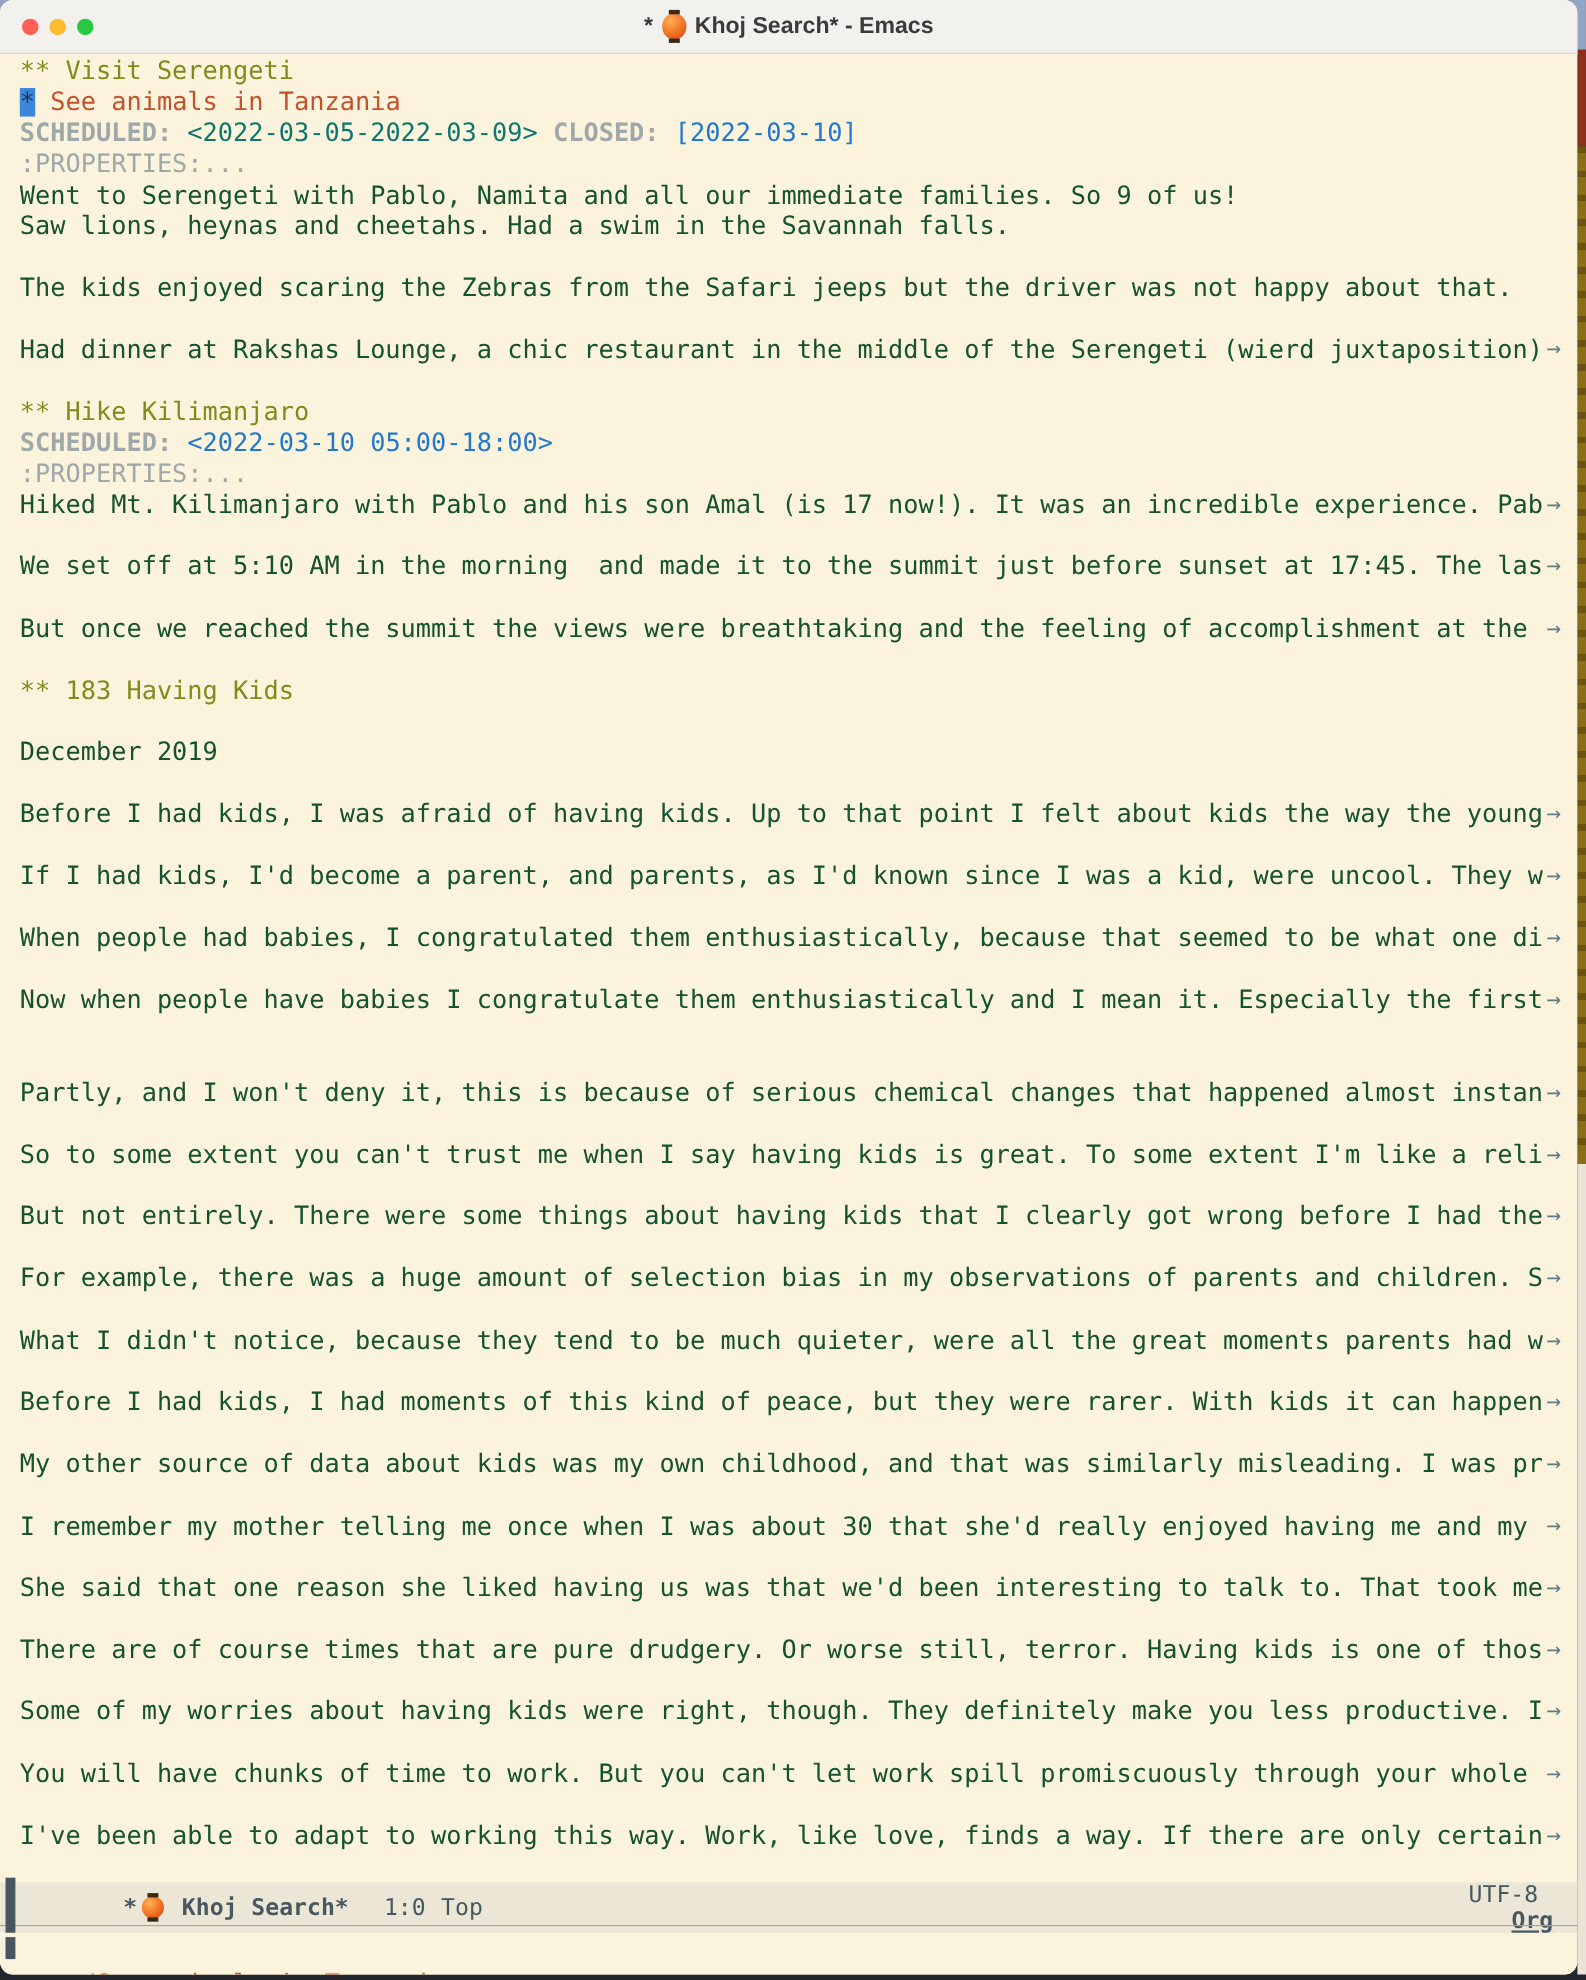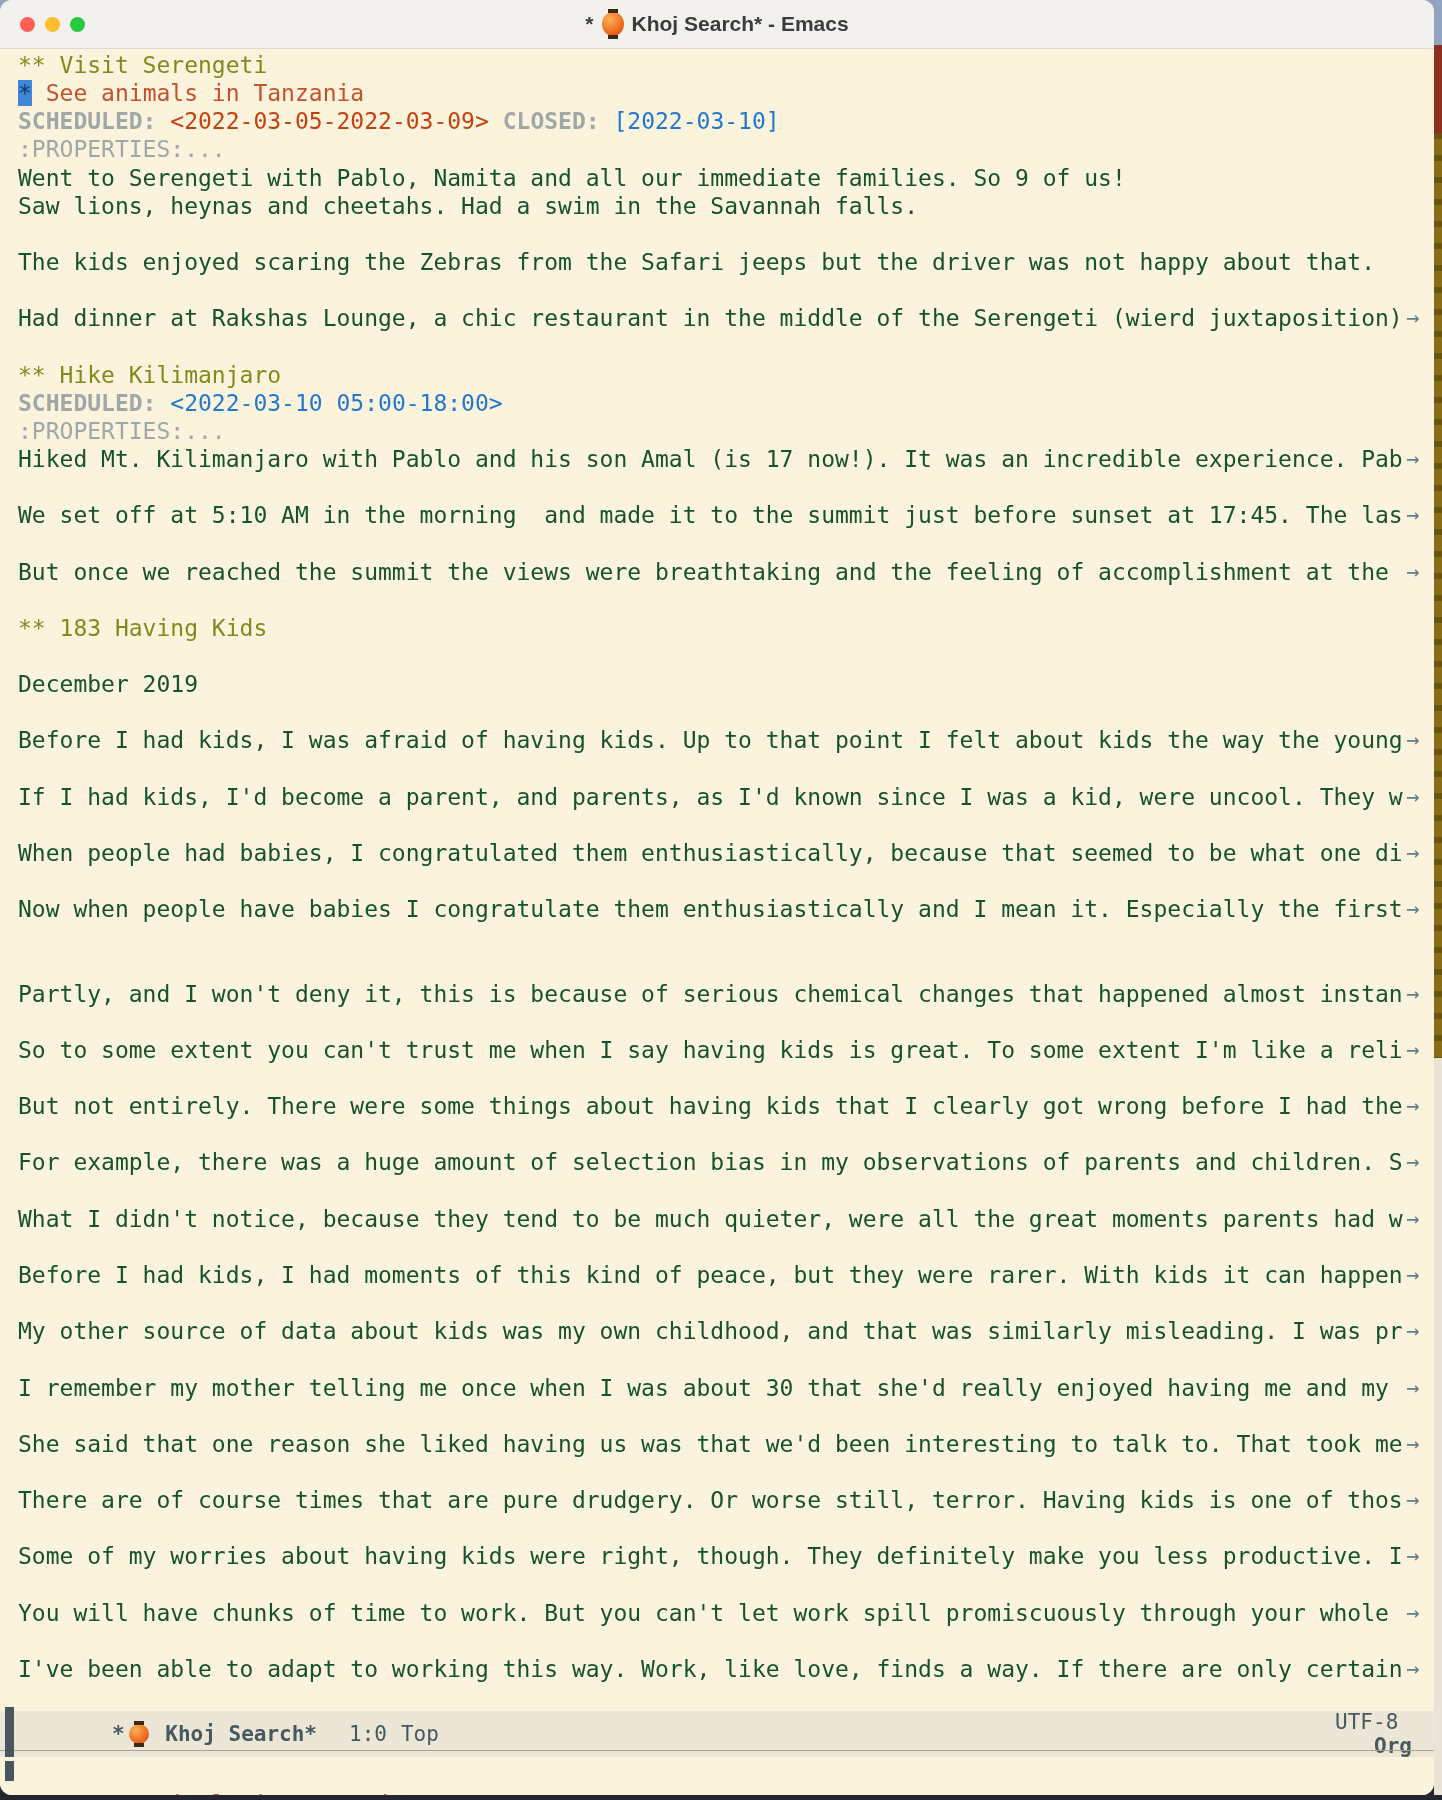--- a/index.html
+++ b/index.html
@@ -47,37 +47,37 @@
     flex:0 0 1662px;height:1662px;overflow:hidden;
     padding:2px 0 0 18px;box-sizing:border-box;
     font-size:23px;line-height:28.15px;
   }
   .line{position:relative;height:28.15px;white-space:pre;}
   .f-cursor{background:#3E86D8;color:#16375C;}
   .f-heading1{color:#C3512C;}
   .f-heading2{color:#7F8C1C;}
   .f-keyword{color:#9FA8A8;font-weight:bold;text-align:center;}
   .f-meta{color:#9FA8A8;}
-  .f-date_muted{color:#c2410c;}
+  .f-date_muted{color:#0f766e;}
   .f-date{color:#2178CE;}
   .f-body{color:#14532d;}
   .trunc{position:absolute;left:1388px;top:0;color:#5E7E89;font-size:22px;}
 
   
   .modeline{
     flex:0 0 46px;height:46px;background:#EBE6D6;position:relative;
     font-size:21px;color:#47585F;display:flex;align-items:center;
     box-sizing:border-box;
   }
   .modeline::after{content:"";position:absolute;left:0;right:0;bottom:6px;border-bottom:1.5px solid #A8A391;}
   .ml-left{display:flex;align-items:center;padding-left:112px;white-space:pre;}
   .ml-name{font-weight:700;}
   .ml-pos{margin-left:32px;white-space:pre;}
   .ml-right{margin-left:auto;padding-right:22px;white-space:pre;}
-  .ml-mode{font-weight:700;margin-left:39px;}
+  .ml-mode{font-weight:700;text-decoration:underline;margin-left:39px;}
   .modeline .lantern{width:20px;height:26px;margin:0 4px;}
   .modeline .lantern::before{left:0;top:3px;width:20px;height:20px;}
   .modeline .lantern::after{left:5px;height:26px;}
 
   
   .fringe-bar1{position:absolute;left:5px;top:1707px;width:9px;height:50px;background:#49565F;}
   .fringe-bar2{position:absolute;left:5px;top:1761px;width:9px;height:20px;background:#49565F;}
 
   
   .minibuffer{

